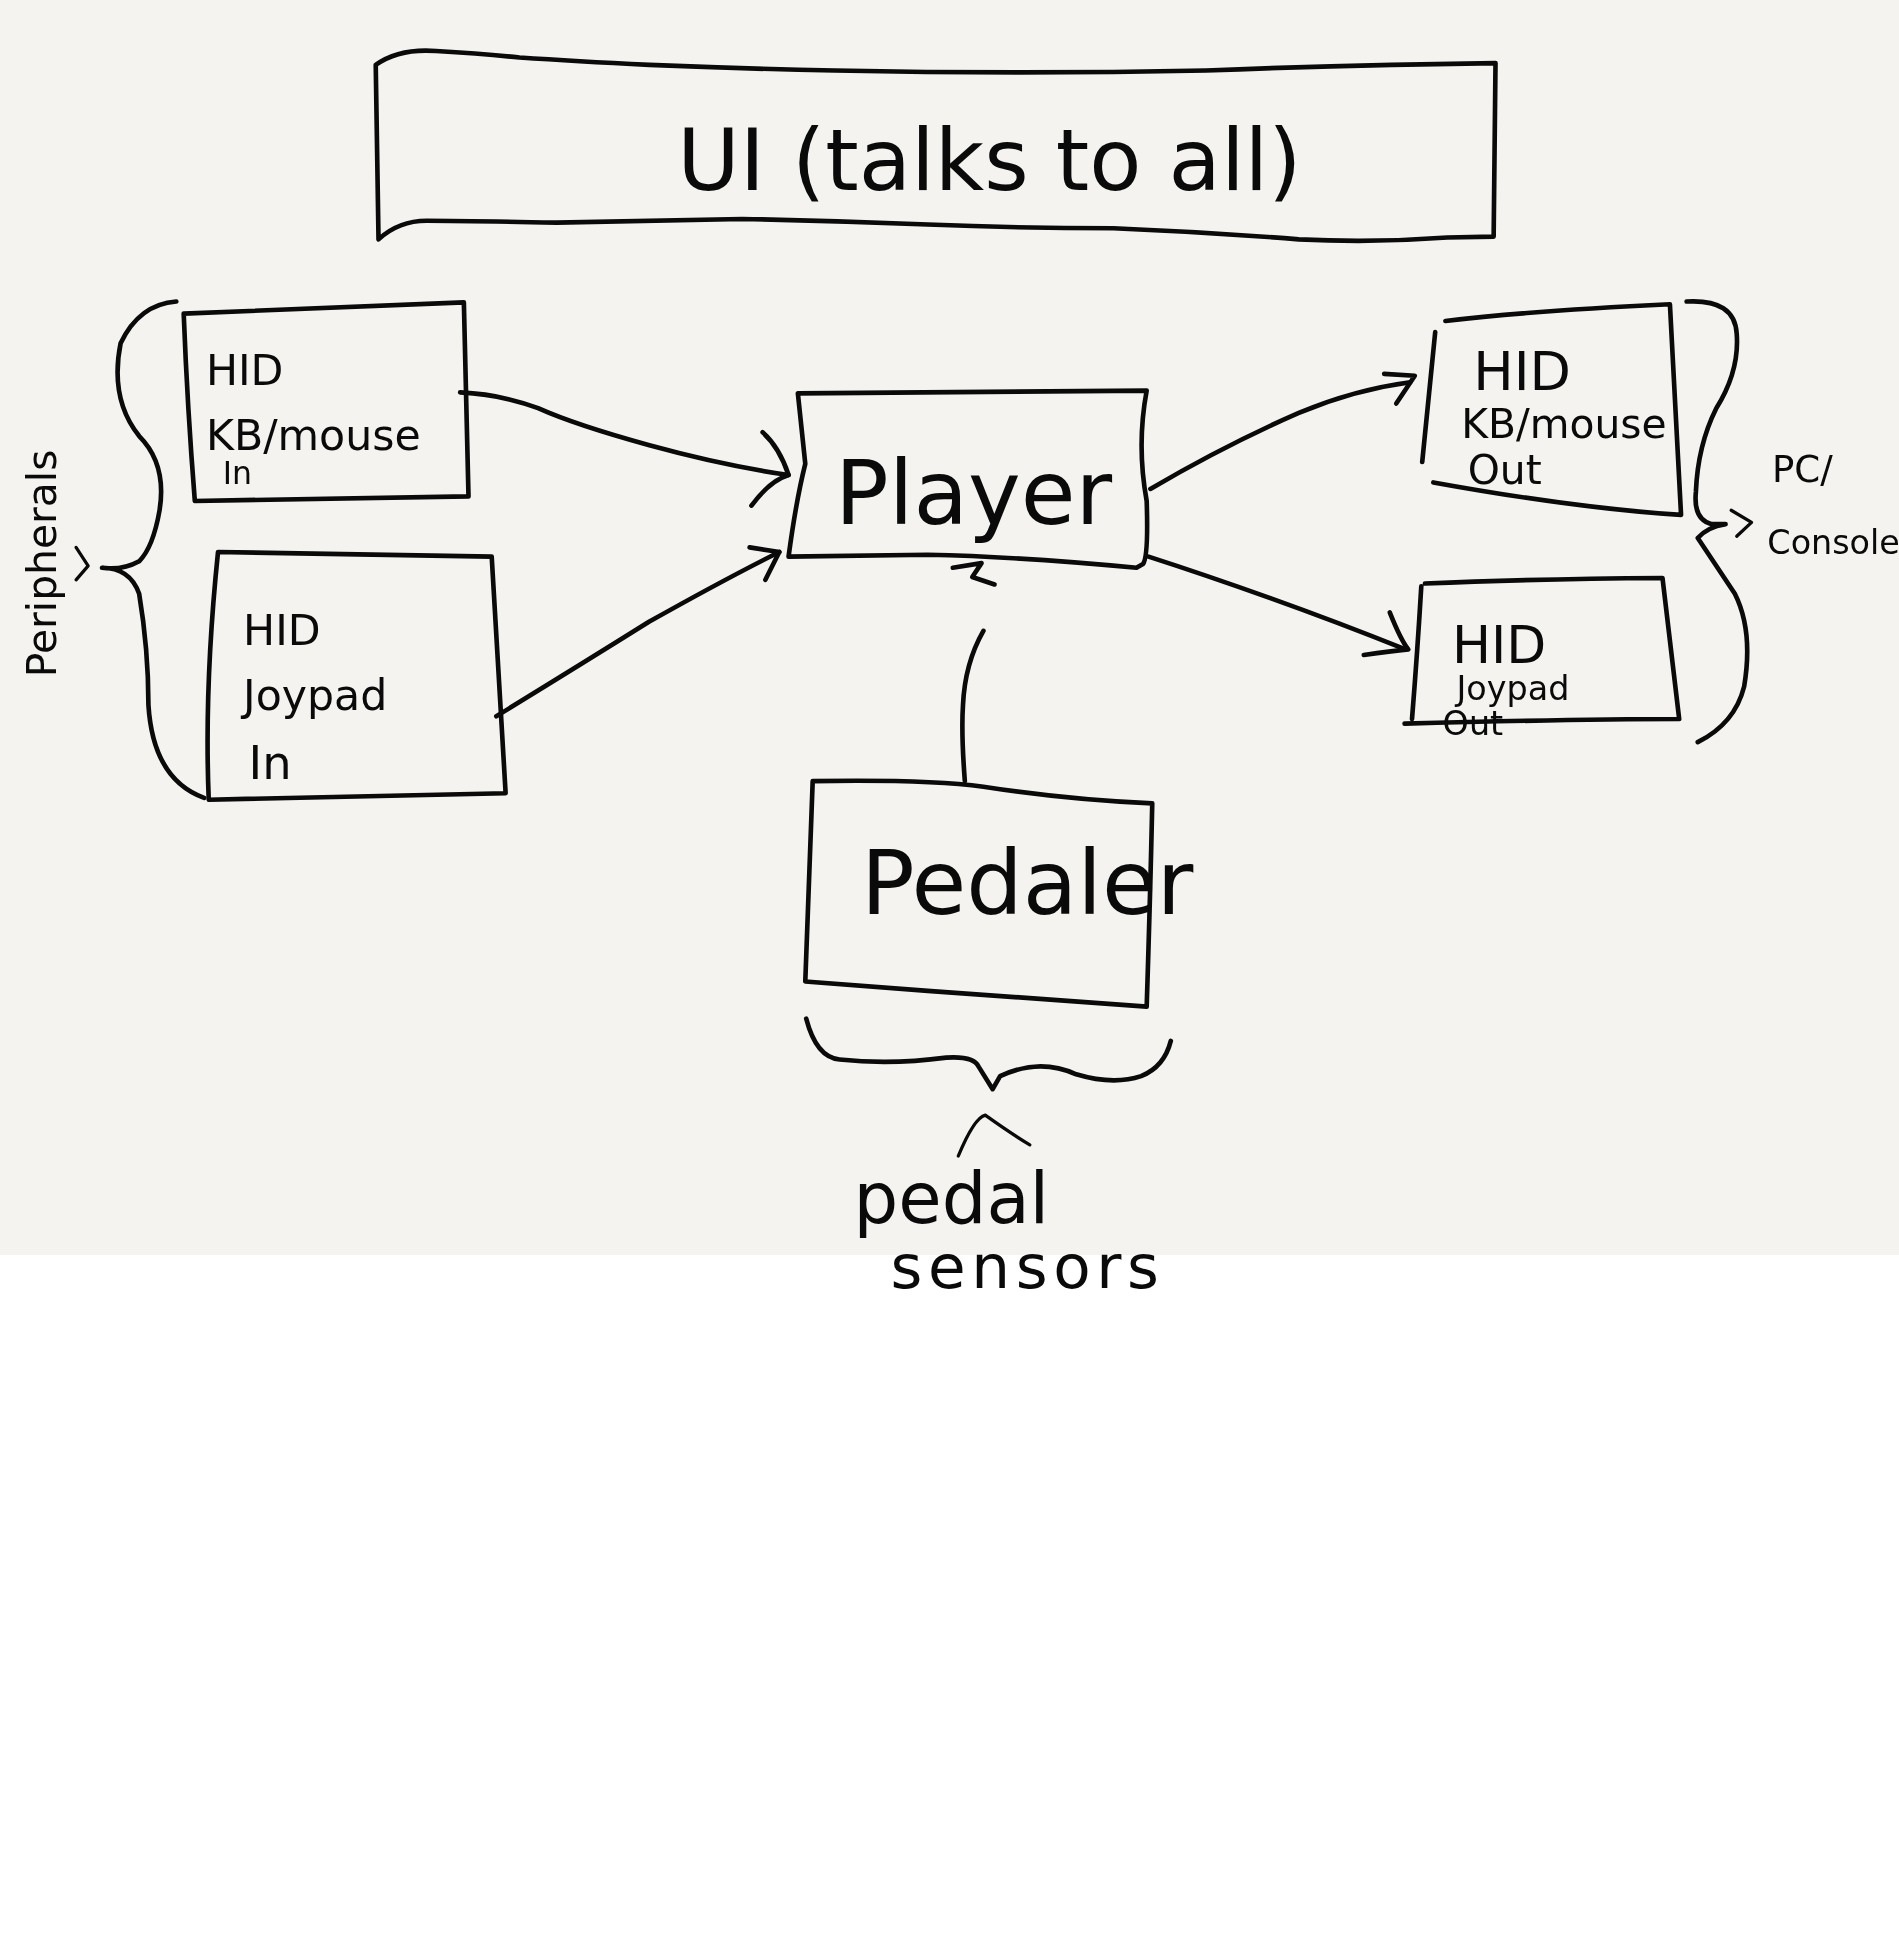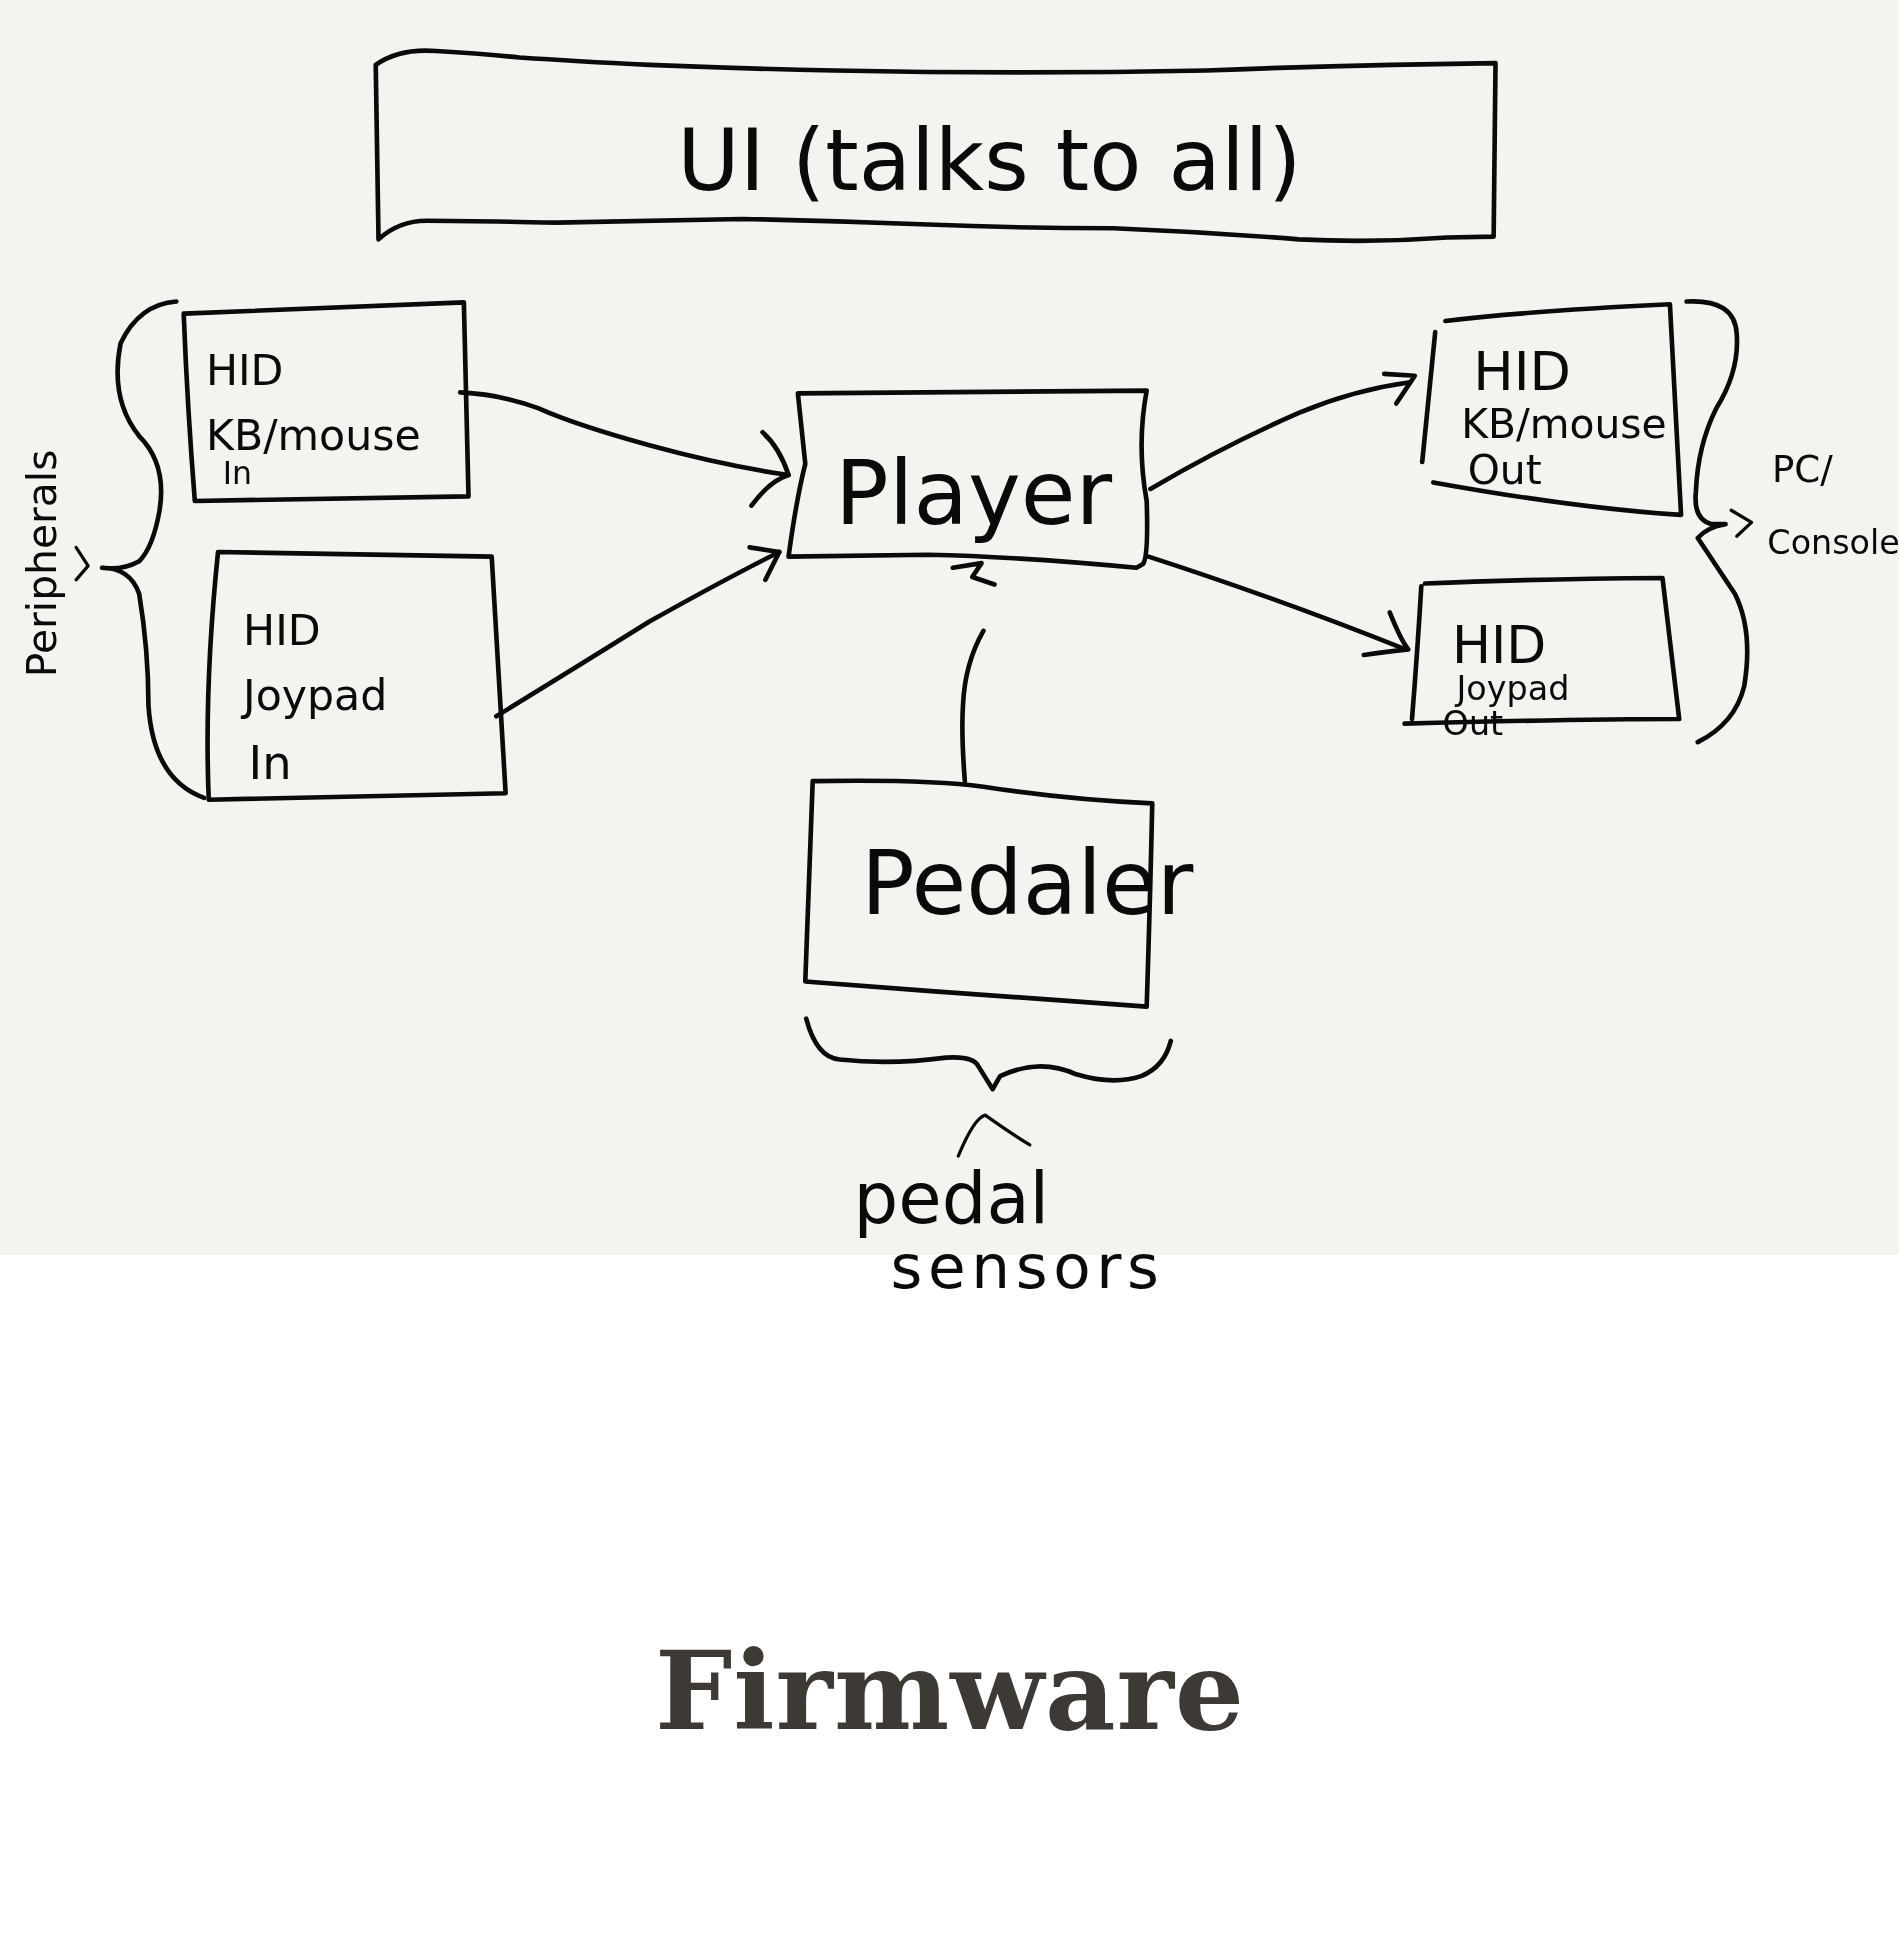--- a/index.html
+++ b/index.html
@@ -111,15 +111,14 @@
       <path class="stroke" d="M1240 527 Q1320 480 1400 445 Q1460 420 1520 412"></path>
       <path class="stroke" d="M1492 403 L1525 405 L1505 435"></path>
 
       <path class="stroke" d="M1238 600 Q1300 620 1370 645 Q1440 670 1515 700"></path>
       <path class="stroke" d="M1498 660 Q1510 690 1518 700 Q1500 702 1470 706"></path>
     </g>
   </svg>
 </div>
 
 <div id="caption">
-  <div class="title-line">Firmware</div>
 </div>
 
 
 </body></html>

